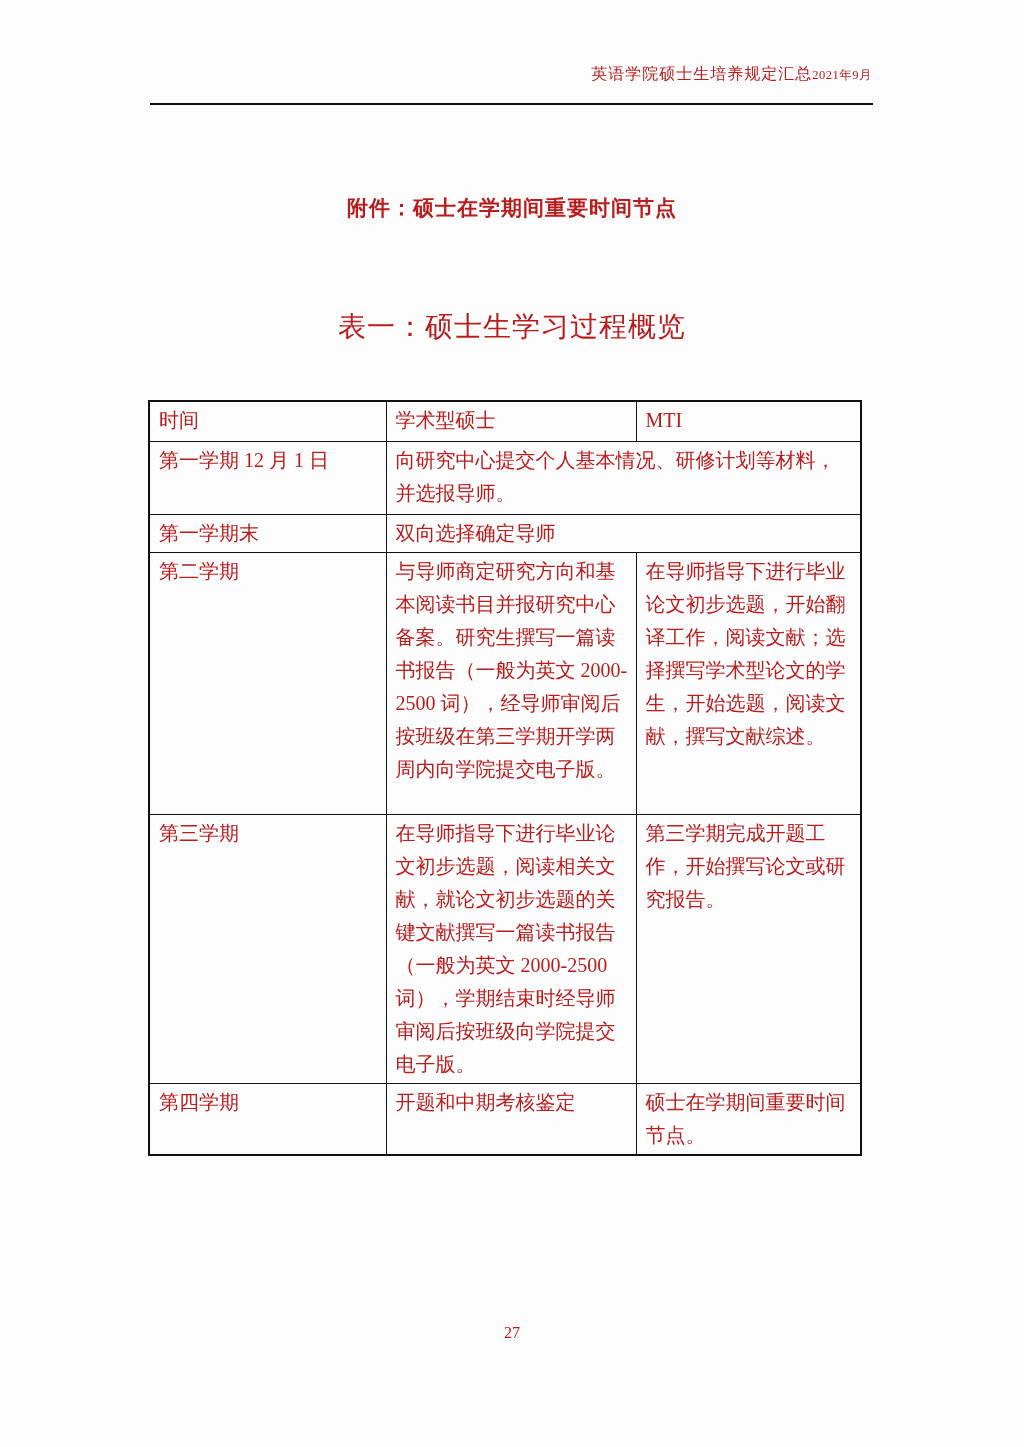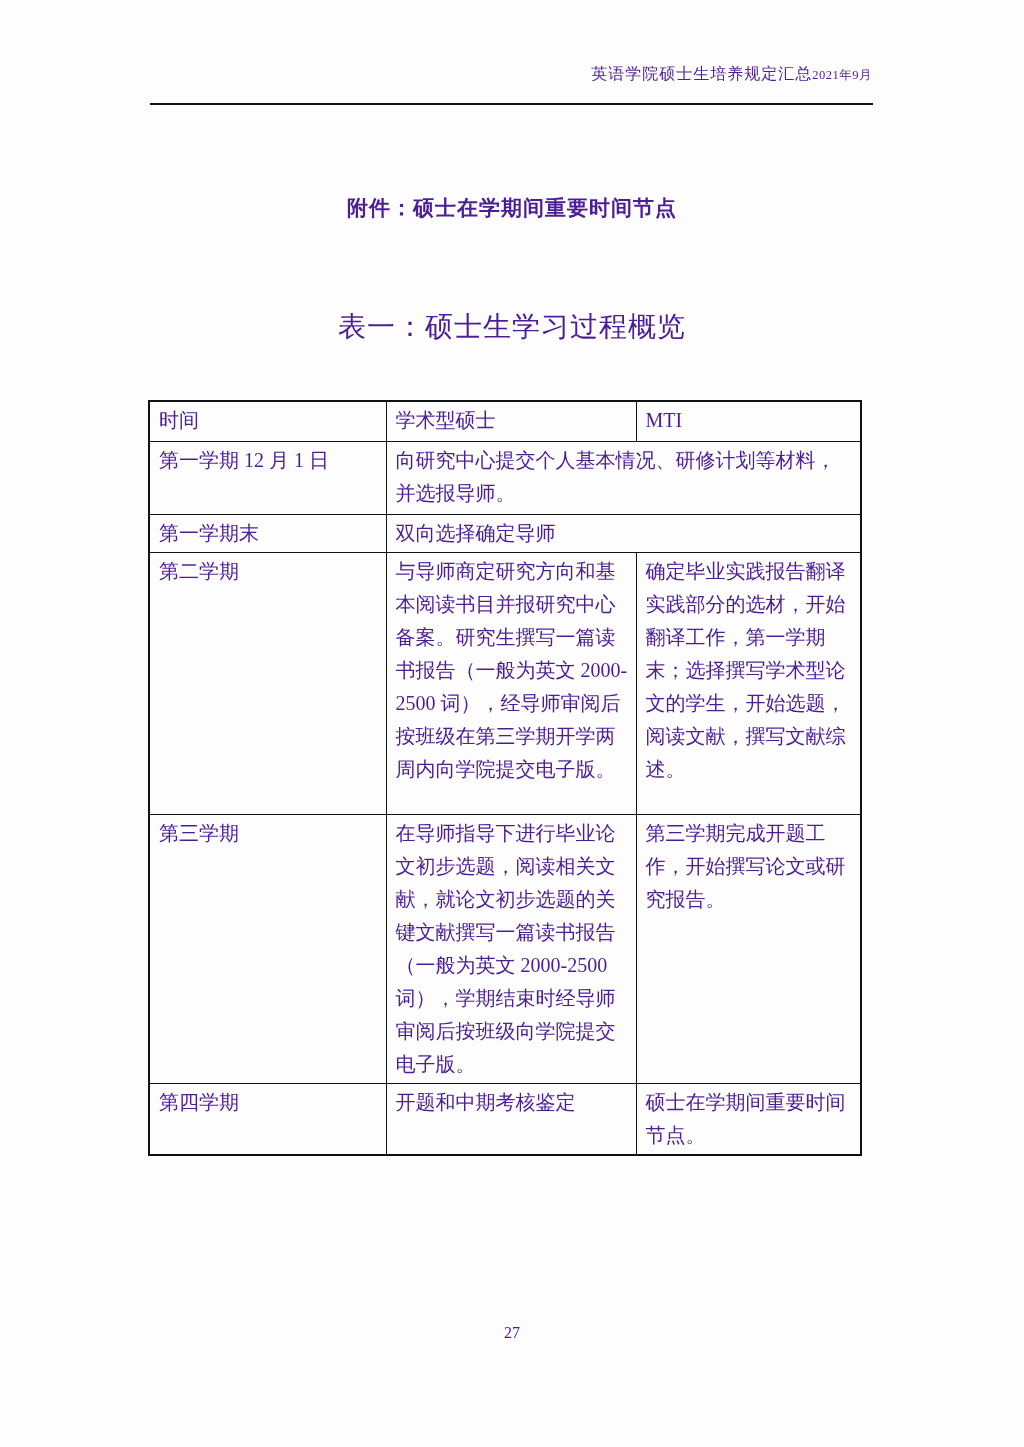--- a/index.html
+++ b/index.html
@@ -3,21 +3,21 @@
 <meta charset="utf-8">
 <style>
   * { margin: 0; padding: 0; box-sizing: border-box; }
   html, body { background: #e8e8e8; }
   .page {
     position: relative;
     width: 1024px;
     height: 1447px;
     margin: 0 auto;
     background: #fdfdfd;
-    color: #4c1d95;
+    color: #b91c1c;
     font-family: "Liberation Serif", "DejaVu Serif", serif;
     overflow: hidden;
   }
   .running-header {
     position: absolute;
     top: 64px;
     right: 152px;
     font-size: 16px;
     letter-spacing: 1px;
     white-space: nowrap;
@@ -126,21 +126,21 @@
         <td>第一学期 12 月 1 日</td>
         <td colspan="2" class="just">向研究中心提交个人基本情况、研修计划等材料，并选报导师。</td>
       </tr>
       <tr class="r-2">
         <td>第一学期末</td>
         <td colspan="2">双向选择确定导师</td>
       </tr>
       <tr class="r-3">
         <td>第二学期</td>
         <td class="just">与导师商定研究方向和基本阅读书目并报研究中心备案。研究生撰写一篇读书报告（一般为英文 2000-2500 词），经导师审阅后按班级在第三学期开学两周内向学院提交电子版。</td>
-        <td class="just">确定毕业实践报告翻译实践部分的选材，开始翻译工作，第一学期末；选择撰写学术型论文的学生，开始选题，阅读文献，撰写文献综述。</td>
+        <td class="just">在导师指导下进行毕业论文初步选题，开始翻译工作，阅读文献；选择撰写学术型论文的学生，开始选题，阅读文献，撰写文献综述。</td>
       </tr>
       <tr class="r-4">
         <td>第三学期</td>
         <td class="just">在导师指导下进行毕业论文初步选题，阅读相关文献，就论文初步选题的关键文献撰写一篇读书报告（一般为英文 2000-2500 词），学期结束时经导师审阅后按班级向学院提交电子版。</td>
         <td class="just">第三学期完成开题工作，开始撰写论文或研究报告。</td>
       </tr>
       <tr class="r-5">
         <td>第四学期</td>
         <td>开题和中期考核鉴定</td>
         <td class="just">硕士在学期间重要时间节点。</td>

